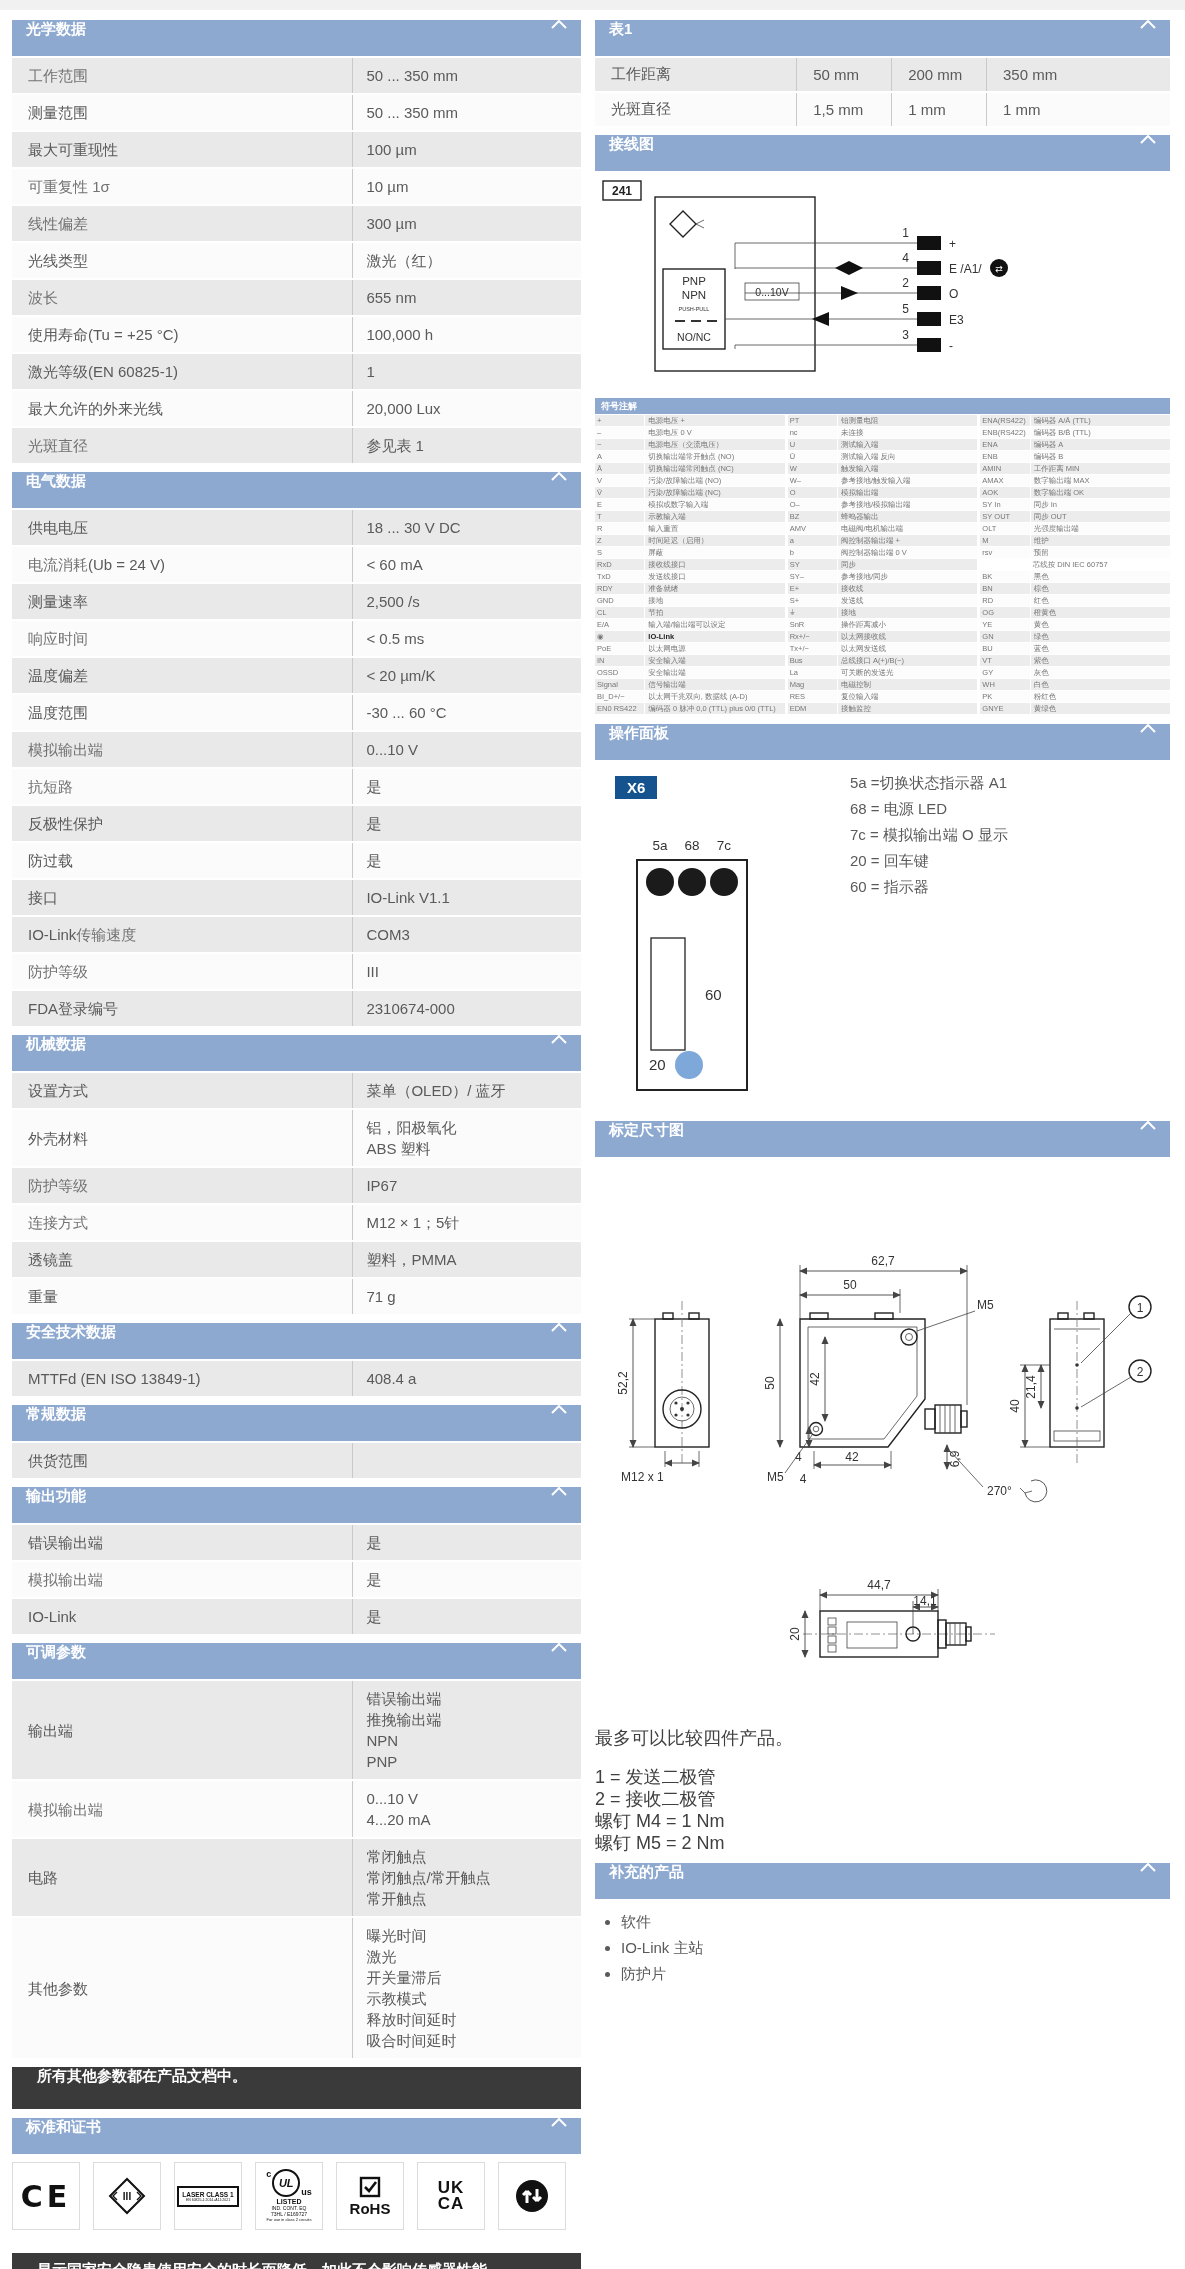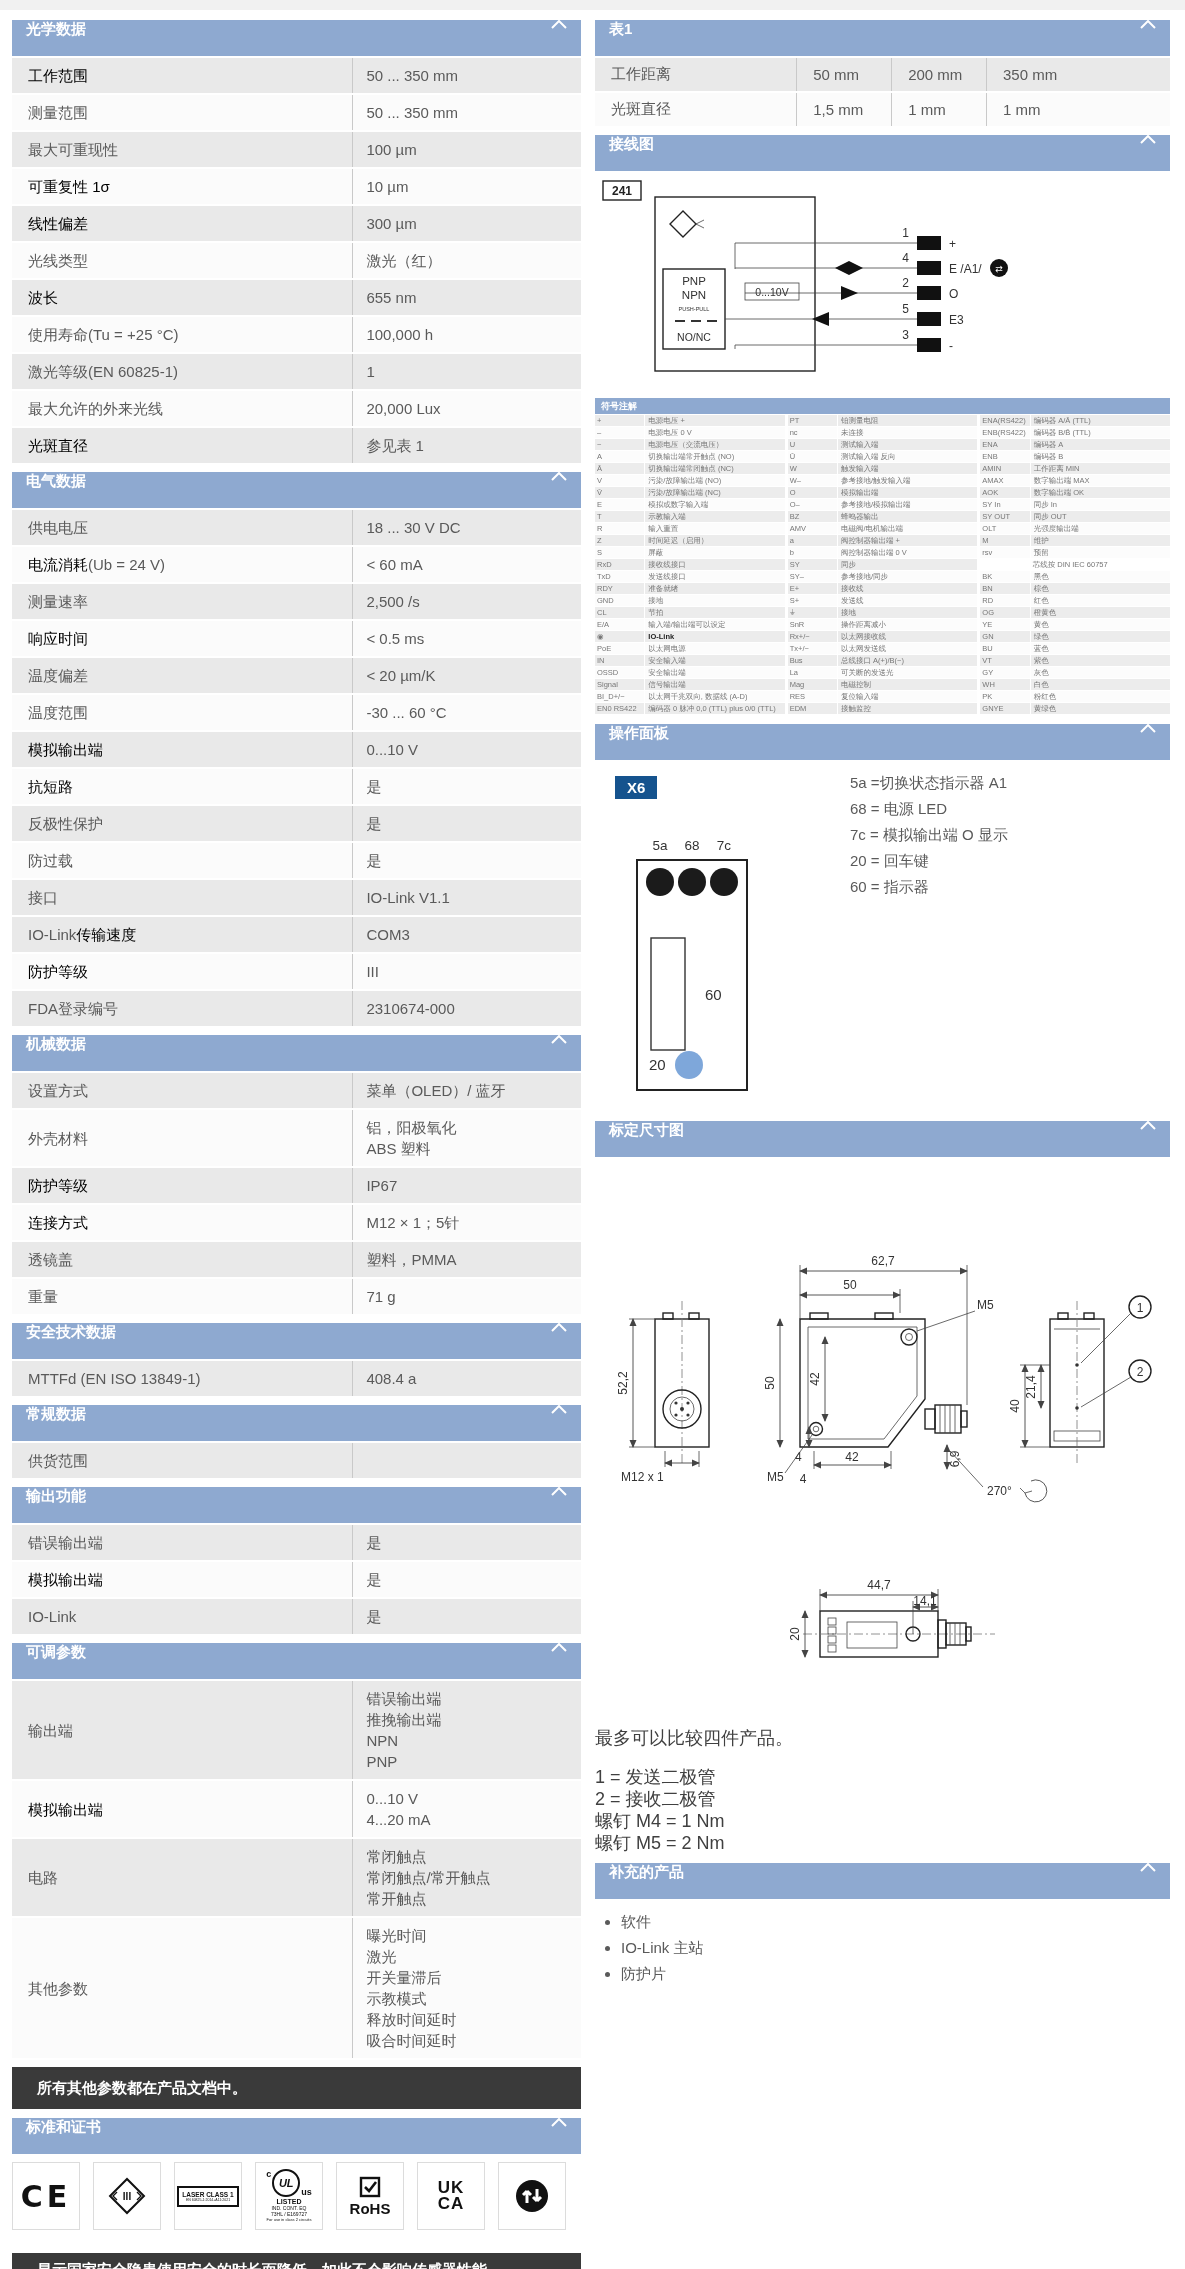--- a/index.html
+++ b/index.html
@@ -12,24 +12,24 @@
   .sec{margin-bottom:9px}
   .sec-h{height:36px;background:#8ea9d0;color:#fff;font-weight:bold;font-size:15px;
          display:flex;align-items:flex-start;justify-content:space-between;padding:0 14px;margin-bottom:2px}
   .chev{flex:0 0 auto}
   
   .row{display:flex;margin-bottom:2px;background:#fbfbfb;min-height:35px}
   .row.odd{background:#e9e9e9}
   .cell{box-sizing:border-box;font-size:15px;line-height:21px}
   .cell.label{width:60%;display:flex;align-items:center;padding:7px 10px 7px 16px;border-right:1px solid #c9c9c9}
   .cell.value{flex:1;display:flex;align-items:center;padding:7px 6px 7px 13px;white-space:pre-line}
-  .lbl.blue{color:#000000}
+  .lbl.blue{color:#737373}
   
   .notebar{height:42px;background:#3a3a3a;color:#fff;font-weight:bold;font-size:15px;
-           display:flex;align-items:center;padding-left:25px;margin-bottom:9px}
+           display:flex;align-items:flex-start;padding-left:25px;margin-bottom:9px}
   .footerbar{position:absolute;left:12px;top:2253px;width:569px;height:60px;background:#3a3a3a;
              color:#fff;font-weight:bold;font-size:15px;padding:8px 0 0 25px;box-sizing:border-box}
   
   .logos{display:flex;gap:13px;margin-top:8px}
   .logo{width:66px;height:66px;border:1px solid #dcdcdc;background:#fff;display:flex;flex-direction:column;
         align-items:center;justify-content:center;color:#111;text-align:center}
   .ce{font-size:30px;font-weight:bold;letter-spacing:4px;font-family:"DejaVu Sans",sans-serif}
   .laserbox{border:2px solid #111;padding:3px 3px;font-weight:bold;font-size:6.5px;line-height:7px}
   .laserbox .sub{font-weight:normal;font-size:3.5px;line-height:4px}
   .ulwrap{font-size:5px;line-height:6px}

